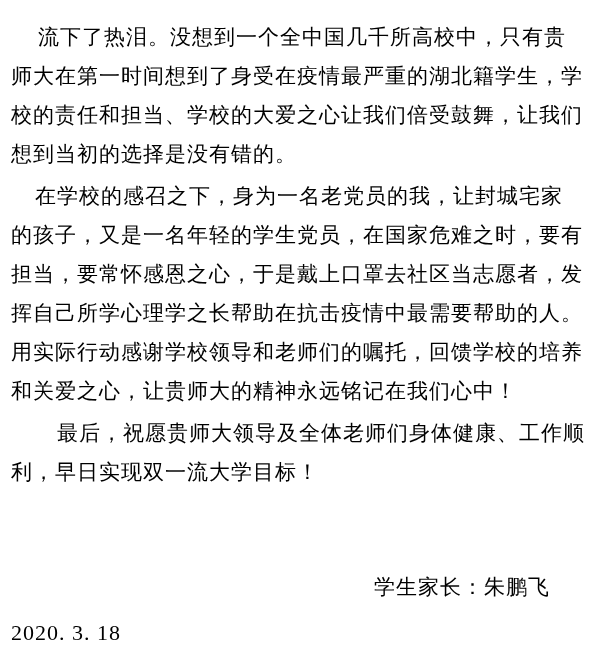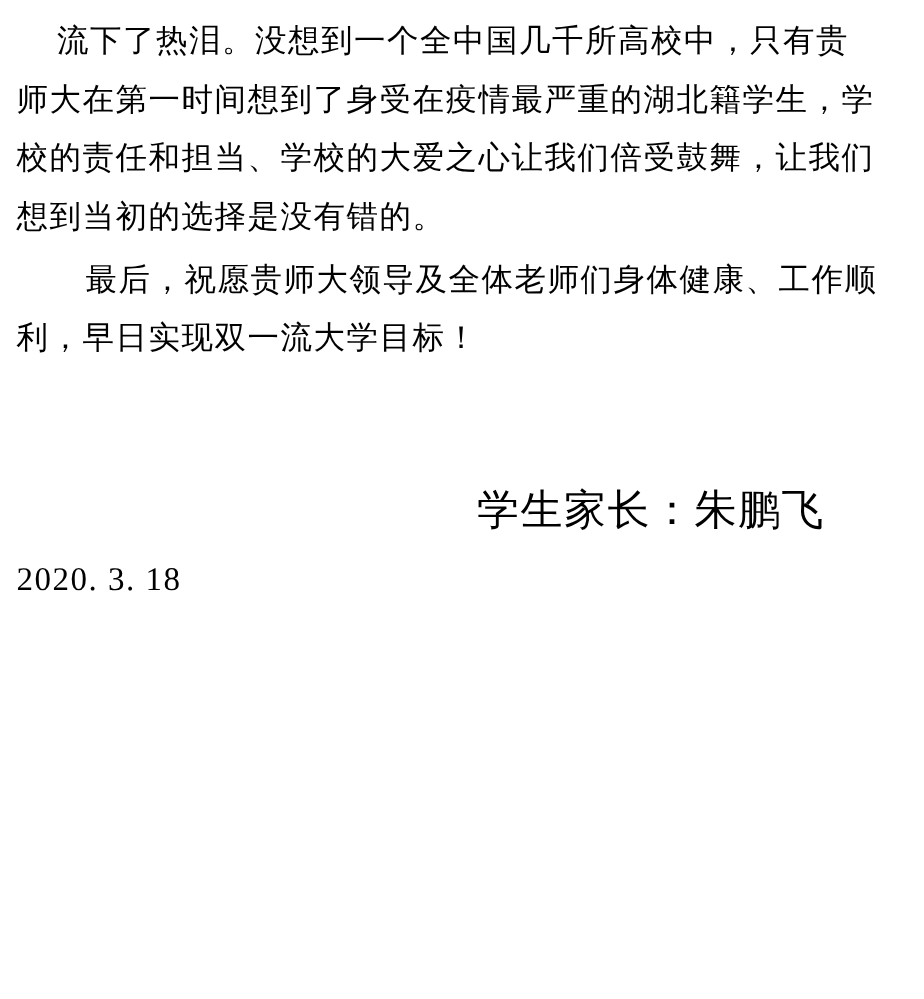--- a/index.html
+++ b/index.html
@@ -11,55 +11,61 @@
     width: 616px;
     height: 666px;
     overflow: hidden;
     color: #000000;
     font-family: "Liberation Serif", "DejaVu Serif", serif;
   }
   .page {
     box-sizing: border-box;
     width: 616px;
     height: 666px;
-    padding: 8px 26px 0 11px;
+    padding: 18px 26px 0 11px;
   }
   .para {
     margin: 0 0 3px 0;
     font-size: 21px;
     line-height: 39px;
     letter-spacing: 1px;
     white-space: pre-line;
     text-align: justify;
   }
   .para.p1 { text-indent: 27px; }
   .para.p2 { text-indent: 24px; }
   .para.p3 { text-indent: 46px; font-family: Liberation Serif, serif; }
   .sig-line {
     margin-top: 76px;
     text-align: right;
     padding-right: 40px;
-    font-size: 28px;
+    font-size: 21px;
     line-height: 39px;
     letter-spacing: 1px;
   }
   .date-line {
     margin-top: 6px;
     text-align: left;
     padding-right: 73px;
     font-size: 22px;
     line-height: 39px;
     letter-spacing: 1px;
   }
 </style>
 </head>
 <body>
 
 <div class="page">
   <p class="para p1">流下了热泪。没想到一个全中国几千所高校中，只有贵
 师大在第一时间想到了身受在疫情最严重的湖北籍学生，学
 校的责任和担当、学校的大爱之心让我们倍受鼓舞，让我们
 想到当初的选择是没有错的。</p>
+  <p class="para p2">在学校的感召之下，身为一名老党员的我，让封城宅家
+的孩子，又是一名年轻的学生党员，在国家危难之时，要有
+担当，要常怀感恩之心，于是戴上口罩去社区当志愿者，发
+挥自己所学心理学之长帮助在抗击疫情中最需要帮助的人。
+用实际行动感谢学校领导和老师们的嘱托，回馈学校的培养
+和关爱之心，让贵师大的精神永远铭记在我们心中！</p>
   <p class="para p3">最后，祝愿贵师大领导及全体老师们身体健康、工作顺
 利，早日实现双一流大学目标！</p>
   <div class="sig-line">学生家长：朱鹏飞</div>
   <div class="date-line">2020. 3. 18</div>
 </div>
 
 </body></html>

